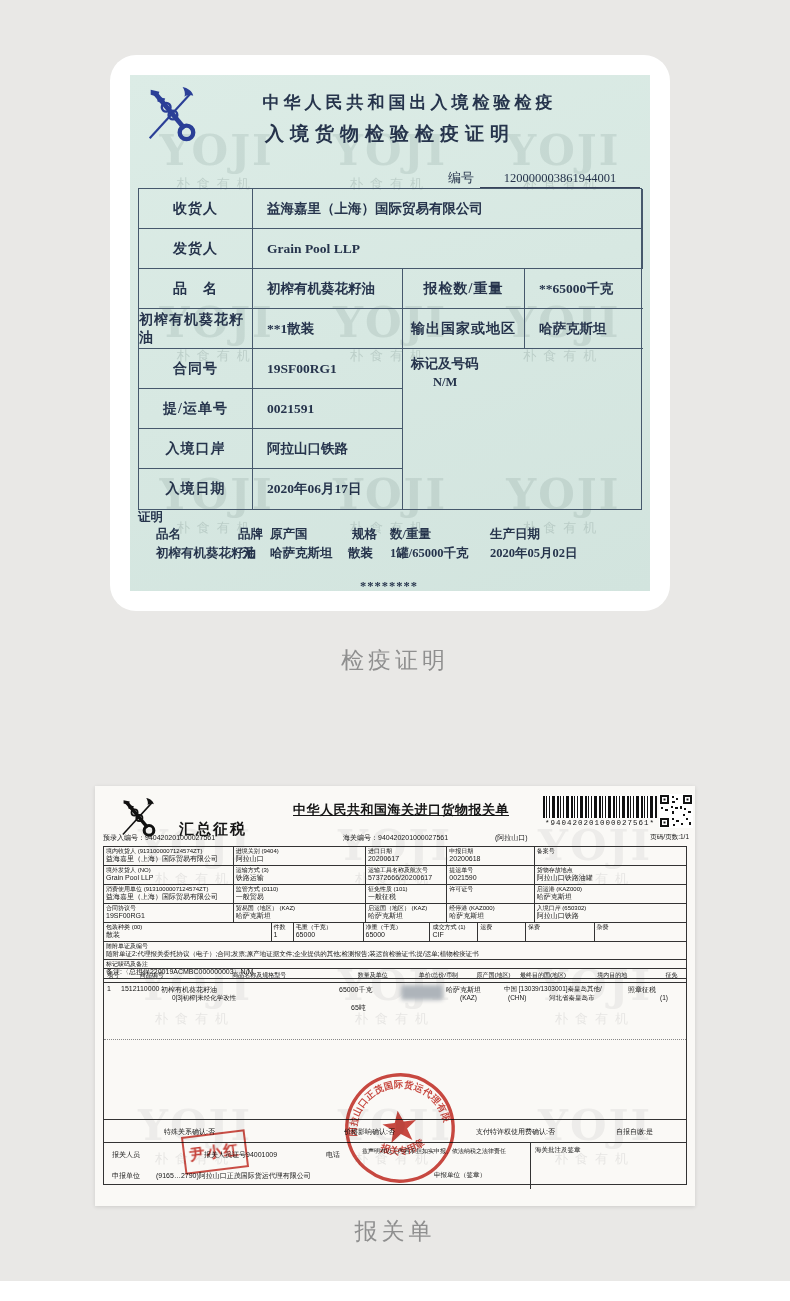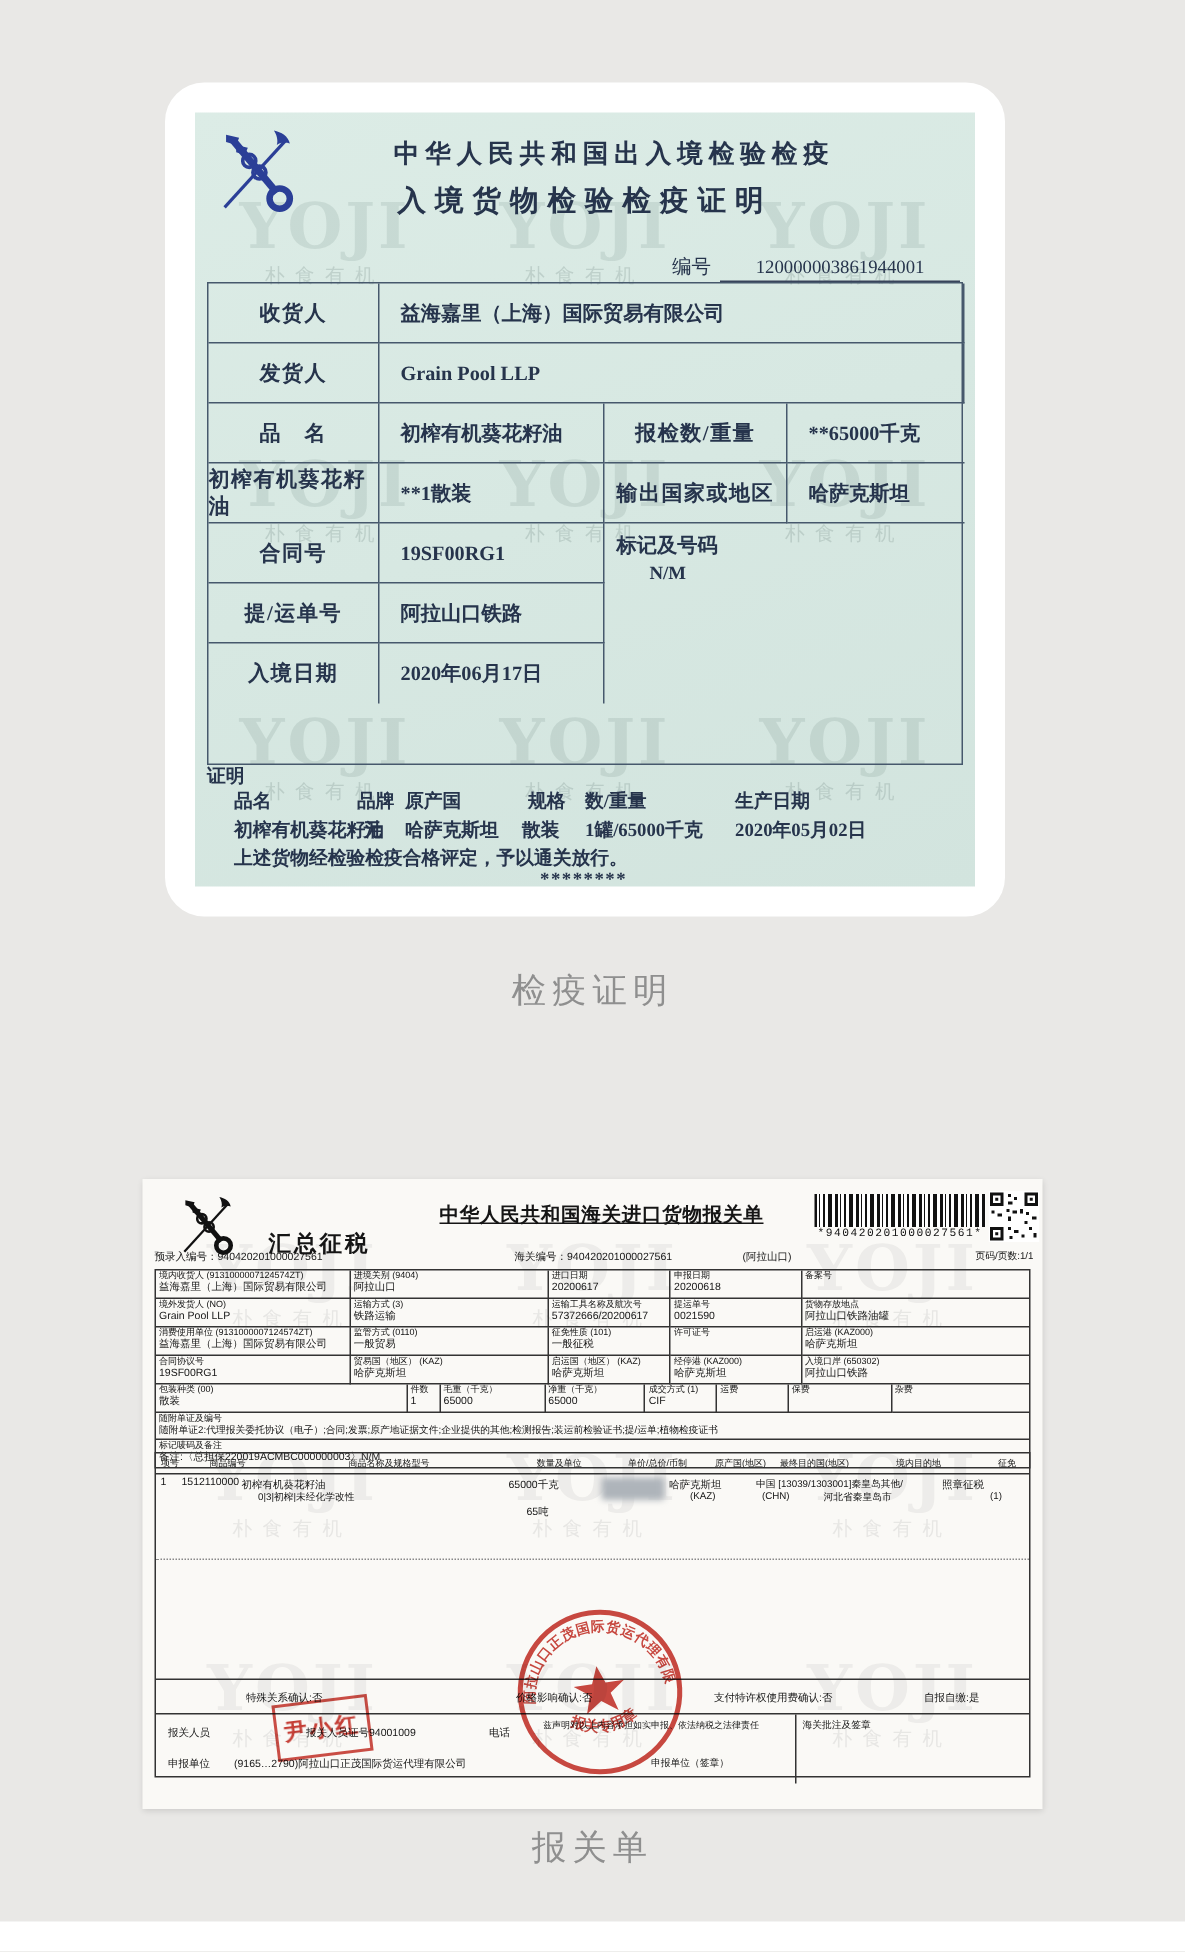--- a/index.html
+++ b/index.html
@@ -181,40 +181,41 @@
         <div class="tv">**1散装</div>
         <div class="tl">输出国家或地区</div>
         <div class="tv nr">哈萨克斯坦</div>
         <div class="tl">合同号</div>
         <div class="tv">19SF00RG1</div>
         <div class="marks-cell">
           <div>标记及号码</div>
           <div class="mv">N/M</div>
         </div>
         <div class="tl">提/运单号</div>
+        <div class="tv">0021591</div>
+        <div class="tl">入境口岸</div>
         <div class="tv">阿拉山口铁路</div>
         <div class="tl nb">入境日期</div>
         <div class="tv nb">2020年06月17日</div>
       </div>
 
       <div class="proof">
         <span style="left:0;top:0">证明</span>
         <span style="left:18px;top:17px">品名</span>
         <span style="left:100px;top:17px">品牌</span>
         <span style="left:132px;top:17px">原产国</span>
         <span style="left:214px;top:17px">规格</span>
         <span style="left:252px;top:17px">数/重量</span>
         <span style="left:352px;top:17px">生产日期</span>
         <span style="left:18px;top:36px">初榨有机葵花籽油</span>
         <span style="left:104px;top:36px">无</span>
         <span style="left:132px;top:36px">哈萨克斯坦</span>
         <span style="left:210px;top:36px">散装</span>
         <span style="left:252px;top:36px">1罐/65000千克</span>
         <span style="left:352px;top:36px">2020年05月02日</span>
-        <span style="left:18px;top:55px">上述货物经检验检疫合格评定，予以通关放行。</span>
         <span style="left:222px;top:70px;letter-spacing:1px">********</span>
       </div>
     </div>
   </div>
 
   <div class="caption" style="top:645px">检疫证明</div>
 
   <div class="decl">
     <div class="wm wm2">
       <div class="wmi">

